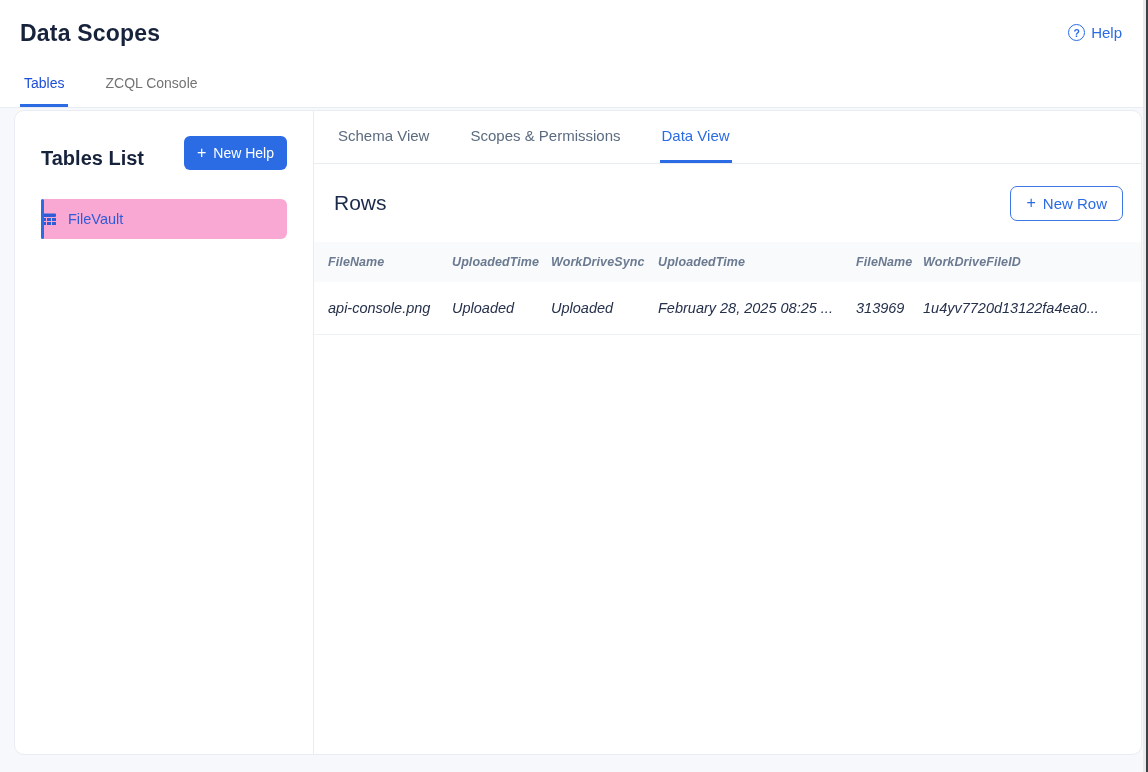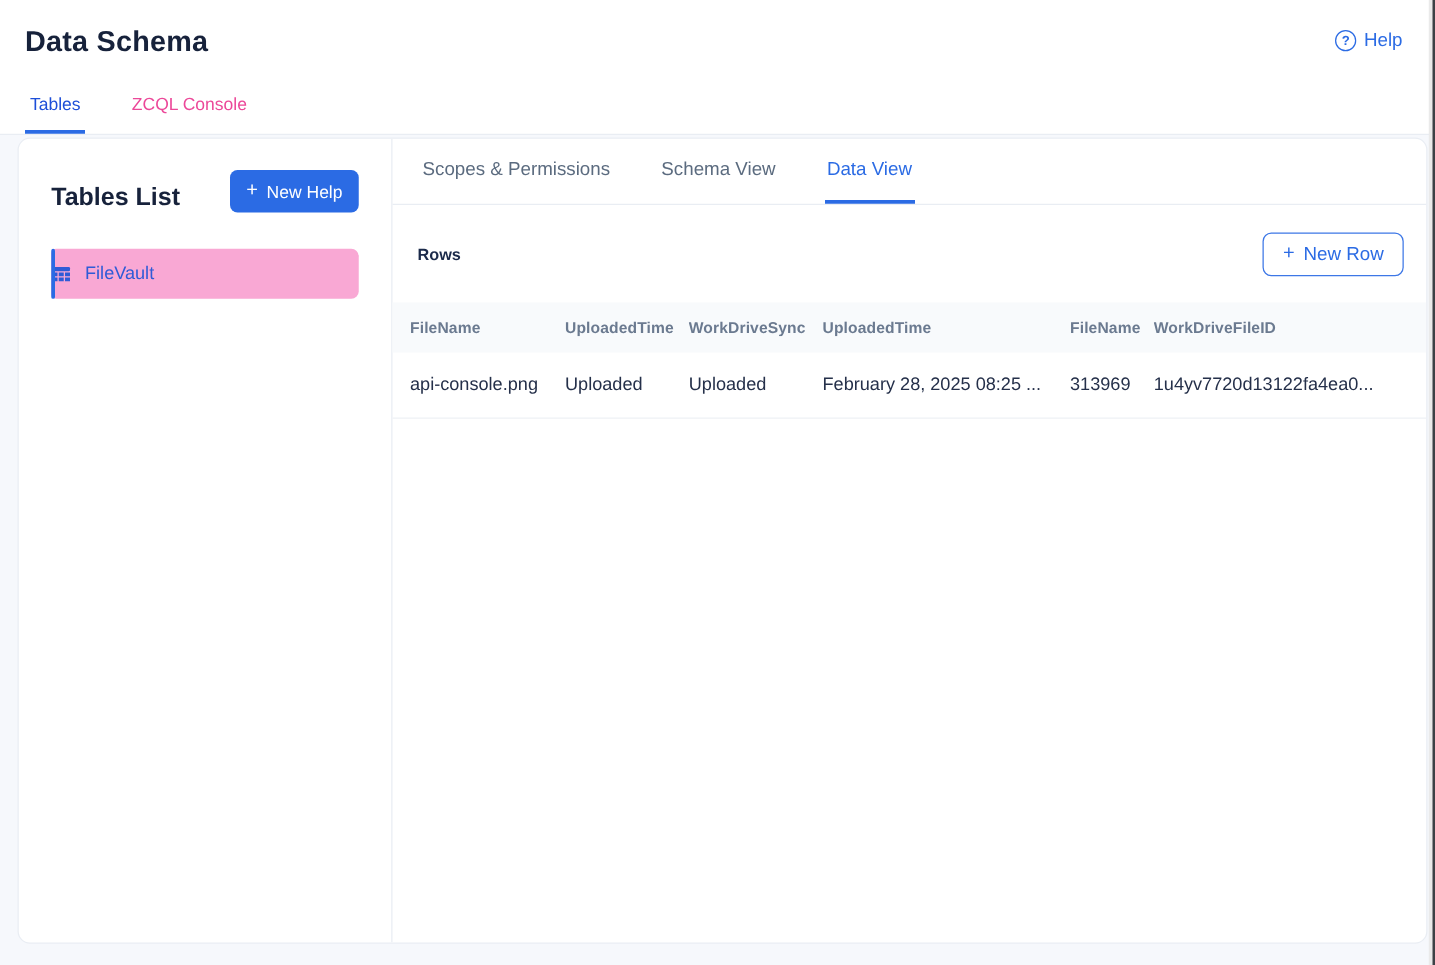--- a/index.html
+++ b/index.html
@@ -36,21 +36,21 @@
     width:17px; height:17px;
     border:1.6px solid #2b6be4; border-radius:50%;
     display:inline-flex; align-items:center; justify-content:center;
     font-size:10.5px; font-weight:700; color:#2b6be4;
   }
   .main-tabs {
     position:absolute; left:20px; bottom:0;
     display:flex; gap:33px;
   }
   .main-tab {
-    font-size:14px; color:#ec4899;
+    font-size:14px; color:#737373;
     padding:0 4px 13px 4px;
     border-bottom:3px solid transparent;
     cursor:pointer;
   }
   .main-tab.active { color:#1d4ed8; border-bottom-color:#2b6be4; }
 
   
   .card {
     position:absolute;
     left:14px; top:110px; right:6px; bottom:17px;
@@ -126,21 +126,21 @@
     border-bottom:3px solid transparent;
     cursor:pointer;
   }
   .detail-tab.active { color:#2b6be4; border-bottom-color:#2b6be4;text-align:right; }
 
   .rows-head {
     height:78px;
     display:flex; align-items:center; justify-content:space-between;
     padding:0 18px 0 20px;
   }
-  .rows-title { font-size:13px; font-weight:700; color:#1b2a4a; }
+  .rows-title { font-size:21px; font-weight:400; color:#1b2a4a; }
   .btn-outline {
     background:#fff; color:#2b6be4;
     border:1px solid #3d77e6; border-radius:7px;
     font-family:"Liberation Sans", sans-serif;
     font-size:15px;
     padding:8px 15px;
     display:inline-flex; align-items:center; gap:7px;
     cursor:pointer;
   }
 
@@ -155,41 +155,41 @@
     height:40px;
     font-size:12.5px; font-weight:700; color:#6b7a90;
     letter-spacing:.1px;
   }
   .trow {
     height:53px;
     border-bottom:1px solid #eef1f5;
     font-size:14.5px; color:#25304a;
     cursor:pointer;
   }
-  .cell { white-space:nowrap; overflow:hidden; padding-right:8px; }
+  .cell { white-space:nowrap; overflow:hidden; padding-right:8px;font-style:italic; }
 
   
   .screen-edge {
     position:absolute; top:0; right:0;
     width:5px; height:772px;
     background:#eaeaea;
     z-index:50;
   }
   .screen-edge::after {
     content:"";
     position:absolute; right:0; top:0;
     width:2px; height:100%;
     background:#3c4146;
   }
 </style>
 </head>
 <body>
 
 <header class="app-header">
-  <h1 class="page-title">Data Schema</h1>
+  <h1 class="page-title">Data Scopes</h1>
 
   <div class="help-link">
     <span class="qmark">?</span>
     <span>Help</span>
   </div>
 
   <nav class="main-tabs">
     <div class="main-tab active">Tables</div>
     <div class="main-tab">ZCQL Console</div>
   </nav>
@@ -217,22 +217,22 @@
         <rect x="6" y="11" width="4" height="3" fill="#2f5bd7"></rect>
         <rect x="11" y="11" width="4" height="3" fill="#2f5bd7"></rect>
       </svg>
       <span>FileVault</span>
     </div>
   </section>
 
   <section class="right-panel">
 
     <nav class="detail-tabs">
+      <div class="detail-tab">Schema View</div>
       <div class="detail-tab">Scopes &amp; Permissions</div>
-      <div class="detail-tab">Schema View</div>
       <div class="detail-tab active">Data View</div>
     </nav>
 
     <div class="rows-head">
       <h3 class="rows-title">Rows</h3>
       <button class="btn-outline">
         <span class="plus-glyph">+</span>
         <span>New Row</span>
       </button>
     </div>

